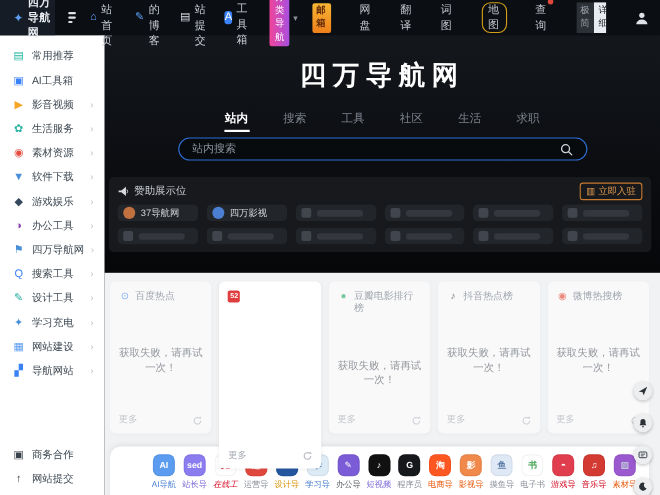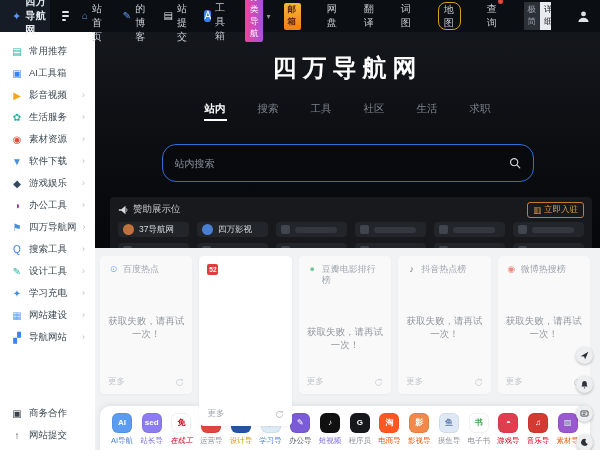--- a/index.html
+++ b/index.html
@@ -42,27 +42,27 @@
   .side-chev { font-size:9px; color:#b9bec6; width:6px; }
   .side-bottom { margin-top:auto; padding-bottom:2px; }
 
   
   .main { position:absolute; top:32px; left:95px; right:0; bottom:0; }
   .dark-zone { height:216px; background:linear-gradient(180deg,#14171c 0%,#0b0d11 55%,#060709 100%); overflow:hidden; }
   .hero-title { margin-top:20px; text-align:center; color:#ffffff; font-size:24px; font-weight:bold; letter-spacing:6px; }
   .tabs { margin-top:14px; display:flex; justify-content:center; gap:30px; }
   .tab-wrap .tab { background:none; border:none; font-size:10.5px; color:#7d838c; cursor:pointer; padding:0 1px 3px; font-family:inherit; }
   .tab-wrap:first-child .tab { color:#fff; font-weight:bold; border-bottom:2px solid #fff; }
-  .search-pill { margin:23px auto 0; width:372px; height:38px; border:1px solid #2f6fd6; border-radius:14px; background:rgba(8,10,14,.85); display:flex; align-items:center; padding:0 12px; }
+  .search-pill { margin:5px auto 0; width:372px; height:21px; border:1px solid #2f6fd6; border-radius:14px; background:rgba(8,10,14,.85); display:flex; align-items:center; padding:0 12px; }
   .search-pill input { flex:1; background:transparent; border:none; outline:none; color:#dfe3e8; font-size:10px; font-family:inherit; }
   .search-pill input::placeholder { color:#8b929c; }
   .search-btn { background:none; border:none; cursor:pointer; display:flex; padding:0; }
 
   
-  .sponsor { margin:15px 8px 0 15px; background:#17191d; border-radius:4px; padding:6px 8px 7px; }
+  .sponsor { margin:15px 8px 0 4px; background:#17191d; border-radius:4px; padding:6px 8px 7px; }
   .sp-head { display:flex; align-items:center; gap:5px; height:13px; }
   .sp-title { color:#c9ccd1; font-size:9.5px; }
   .sp-join { margin-left:auto; display:flex; align-items:center; gap:3px; border:1px solid #c87a2e; color:#e09a4e; background:transparent; font-size:8.5px; padding:1px 5px; border-radius:3px; cursor:pointer; font-family:inherit; }
   .sp-grid { margin-top:6px; display:grid; grid-template-columns:repeat(6,1fr); gap:6px 8px; }
   .slot { height:15px; background:#222529; border-radius:4px; display:flex; align-items:center; gap:5px; padding:0 5px; cursor:pointer; overflow:hidden; }
   .slot-ico { width:11px; height:11px; border-radius:50%; flex:0 0 auto; }
   .slot-label { font-size:8.5px; color:#d5d8dc; white-space:nowrap; }
   .slot-label:empty { display:block; width:42px; height:6px; background:#34373d; border-radius:3px; }
   .slot:has(.slot-label:empty) .slot-ico { width:9px; height:9px; border-radius:2px; }
 
@@ -77,21 +77,21 @@
   .card-ico.boxed { font-size:6.5px; font-weight:bold; padding:0 1px; }
   .card-title { font-size:9px; color:#6b7280; line-height:11px; }
   .card-msg { margin-top:40px; text-align:center; font-size:9.5px; color:#555a61; }
   .card-msg:empty { display:none; }
   .card-foot { margin-top:auto; display:flex; align-items:center; justify-content:space-between; }
   .card-more { background:none; border:none; font-size:8.5px; color:#a6abb2; cursor:pointer; font-family:inherit; padding:0; }
   .card-refresh { background:none; border:none; cursor:pointer; display:flex; padding:0; }
 
   
   .dock { position:absolute; top:158px; left:5px; right:10px; bottom:-6px; background:#ffffff; border-radius:10px 10px 0 0; box-shadow:0 -1px 6px rgba(0,0,0,.08); padding:7px 8px 0; z-index:2; overflow:hidden; }
-  .dock-row { display:flex; justify-content:space-between; }
+  .dock-row { display:flex; justify-content:space-between;margin-left:27px; }
   .dock-item { width:28px; display:flex; flex-direction:column; align-items:center; cursor:pointer; }
   .dock-ico { width:20px; height:20px; border-radius:6px; display:flex; align-items:center; justify-content:center; box-shadow:inset 0 0 0 1px rgba(0,0,0,.06); }
   .dock-glyph { font-size:8px; font-weight:bold; line-height:1; }
   .dock-label { margin-top:3px; font-size:7.5px; white-space:nowrap; }
 
   
   .floats { position:absolute; right:7px; top:347px; display:flex; flex-direction:column; gap:12px; z-index:30; }
   .float-btn { width:17px; height:17px; border-radius:50%; background:#eceef0; border:none; cursor:pointer; display:flex; align-items:center; justify-content:center; box-shadow:0 1px 3px rgba(0,0,0,.25); padding:0; }
 </style>
 </head>

